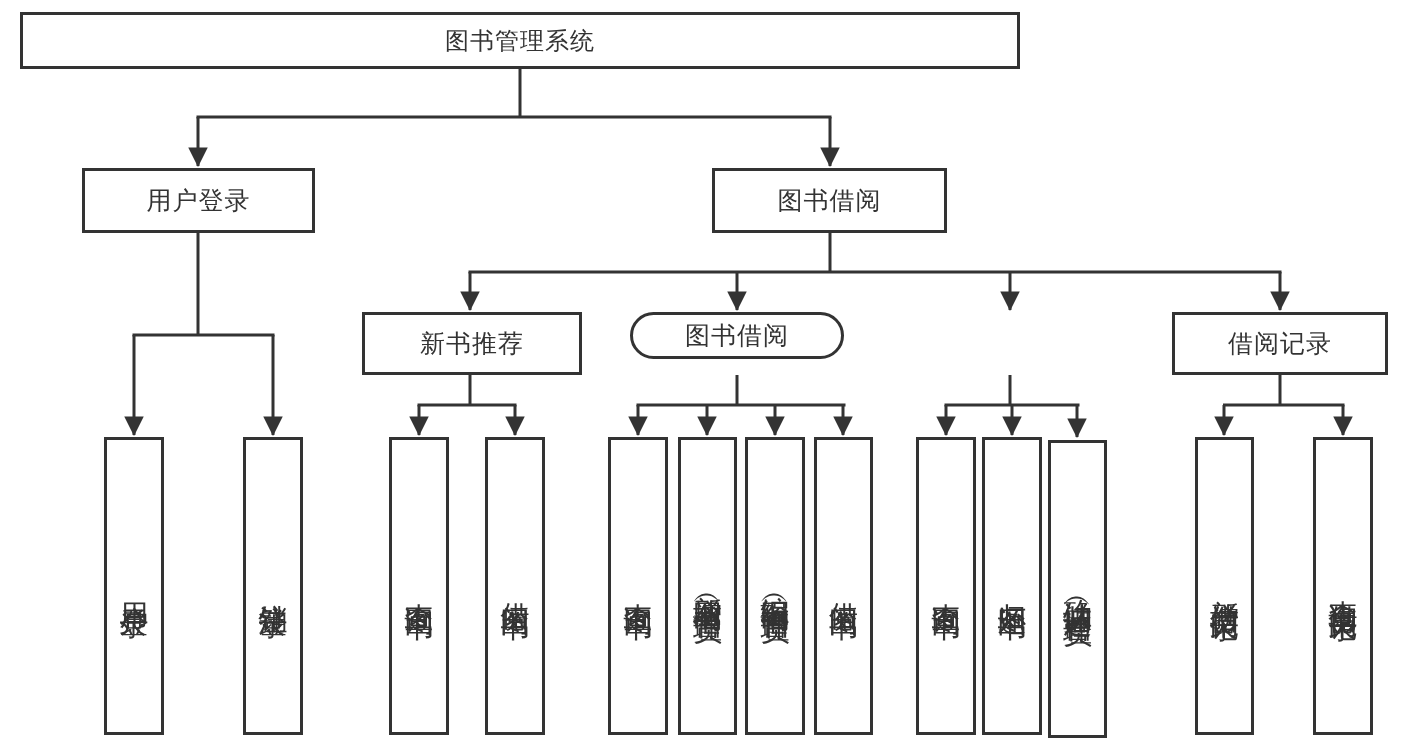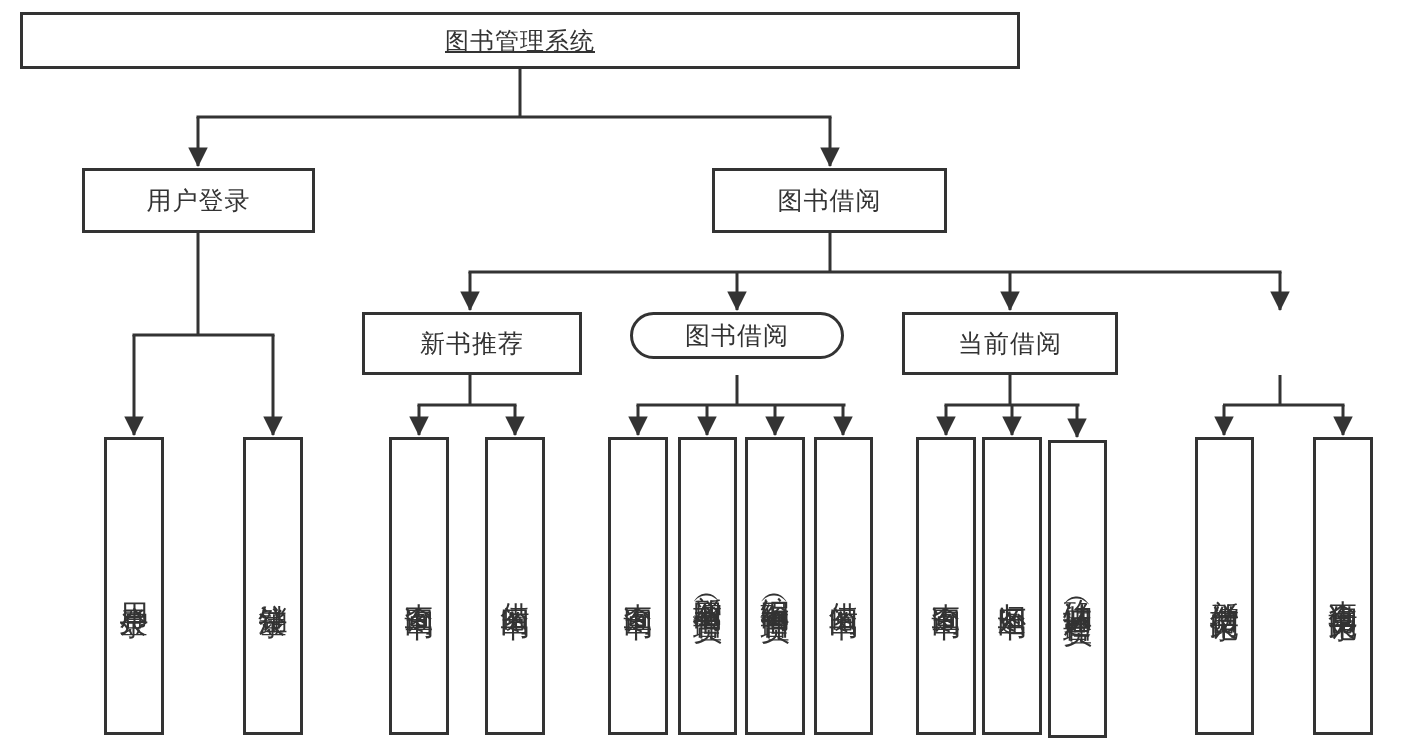--- a/index.html
+++ b/index.html
@@ -21,21 +21,21 @@
   .box {
     position: absolute;
     box-sizing: border-box;
     border: 3px solid #333333;
     background: #ffffff;
     display: flex;
     align-items: center;
     justify-content: center;
   }
   .hlabel { font-size: 25px; letter-spacing: 1px; white-space: nowrap; }
-  .root-label { font-size: 24px; text-decoration: underline; }
+  .root-label { font-size: 24px; }
   .vlabel {
     writing-mode: vertical-rl;
     font-size: 29px;
     line-height: 1;
     letter-spacing: 3px;
     white-space: nowrap;
   }
   .watermark {
     position: absolute;
     right: 8px;
@@ -112,22 +112,22 @@
   <div class="box" style="left:712px; top:168px; width:235px; height:65px;">
     <span class="hlabel">图书借阅</span>
   </div>
 
   <div class="box" style="left:362px; top:312px; width:220px; height:63px;">
     <span class="hlabel">新书推荐</span>
   </div>
   <div class="box" style="left:630px; top:312px; width:214px; height:47px;border-radius:30px;">
     <span class="hlabel">图书借阅</span>
   </div>
-  <div class="box" style="left:902px; top:312px; width:216px; height:63px;">
-    <span class="hlabel">当前借阅</span>
+  <div class="box" style="left:1172px; top:312px; width:216px; height:63px;">
+    <span class="hlabel">借阅记录</span>
   </div>
 
   <div class="box" style="left:104px; top:437px; width:60px; height:298px;">
     <span class="vlabel">用户登录</span>
   </div>
   <div class="box" style="left:243px; top:437px; width:60px; height:298px;">
     <span class="vlabel">注销登录</span>
   </div>
 
   <div class="box" style="left:389px; top:437px; width:60px; height:298px;">

